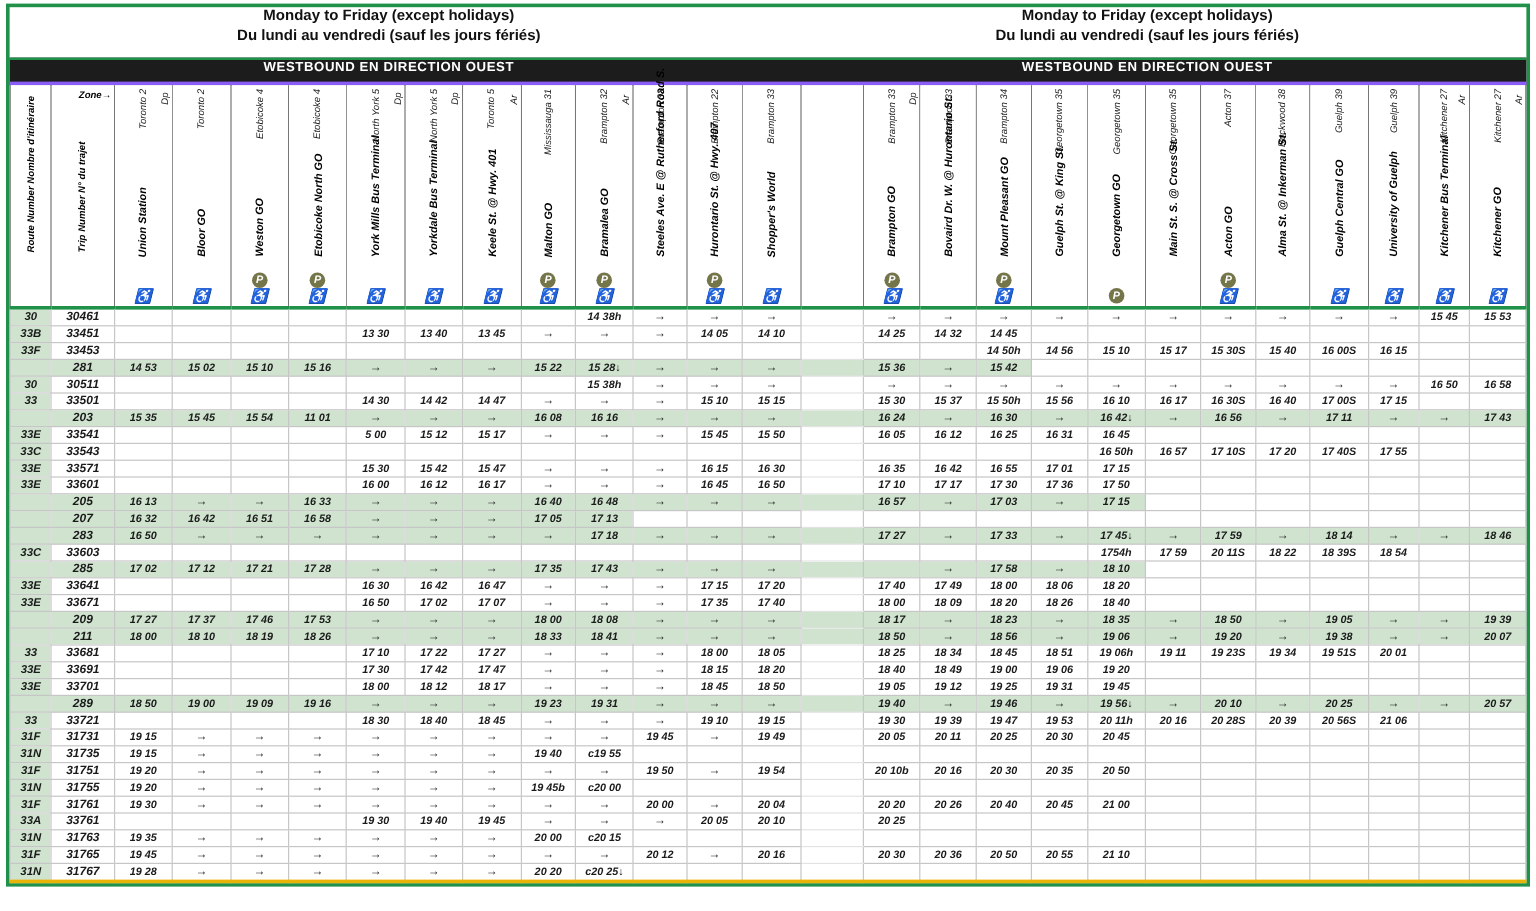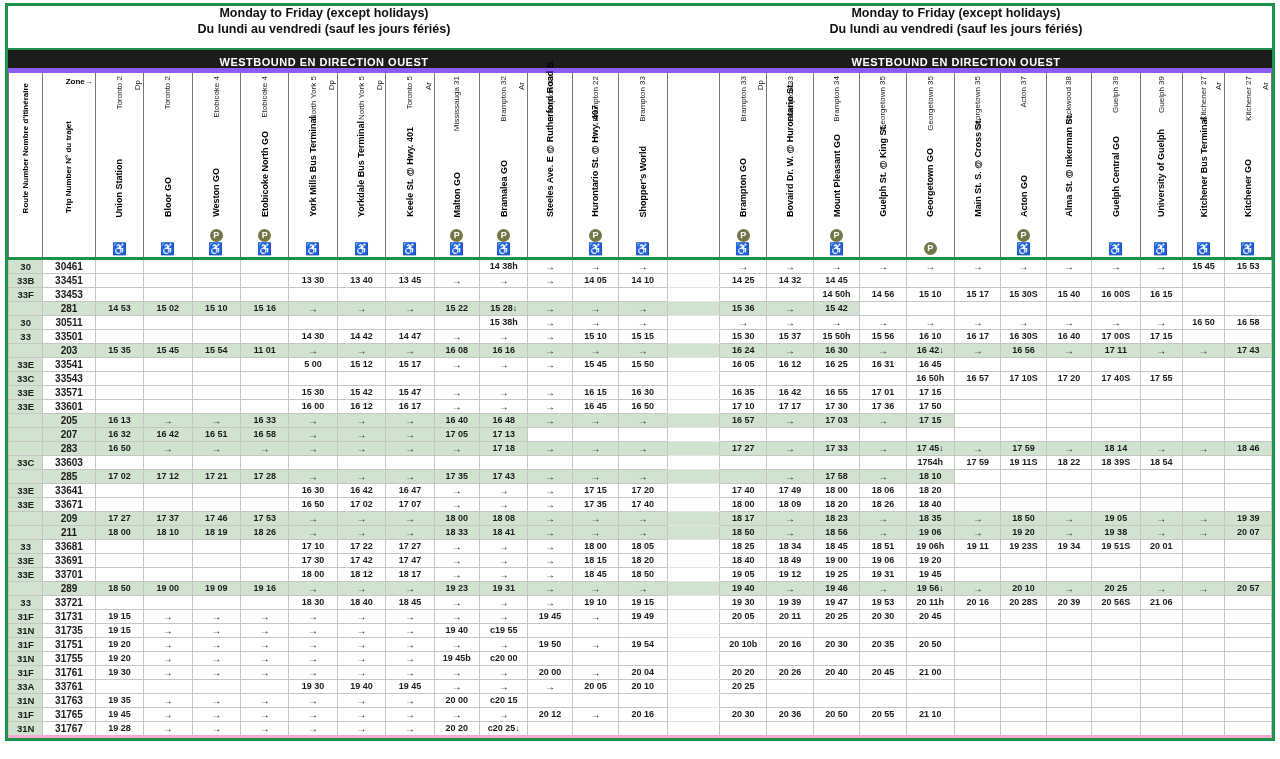--- a/index.html
+++ b/index.html
@@ -1,23 +1,23 @@
 <!DOCTYPE html>
 <html><head>
 <meta charset="utf-8">
 <style>
   html,body{margin:0;padding:0;background:#fff;font-family:"Liberation Sans",sans-serif;}
   .sheet{width:1264px;margin:3px auto 0;border:3px solid #1f9148;background:#fff;}
   .titles{display:flex;height:42px;align-items:flex-start;}
   .title-half{flex:1;text-align:center;line-height:1.25;}
   .title-half .t1,.title-half .t2{font-size:12.5px;font-weight:bold;color:#111;}
-  .dirbar{background:#1c1c1c;border-top:2px solid #1f9148;border-bottom:5px solid #8b5cf6;
-          height:18px;display:flex;align-items:flex-end;}
+  .dirbar{background:#1c1c1c;border-top:2px solid #1f9148;border-bottom:3px solid #8b5cf6;
+          height:18px;display:flex;align-items:flex-start;}
   .dirbar span{flex:1;text-align:center;color:#fff;font-weight:bold;font-size:11px;letter-spacing:.5px;}
-  table{border-collapse:collapse;table-layout:fixed;width:100%;}
+  table{border-collapse:collapse;table-layout:fixed;width:100%;font-style:italic;}
   thead th{border-left:1px solid #777;border-right:1px solid #777;background:#fff;
            height:184px;position:relative;padding:0;font-weight:normal;
            border-bottom:3px solid #1f9148;}
   thead th.gapcol{border-left:1px solid #777;}
   .vt{writing-mode:vertical-rl;transform:rotate(180deg);white-space:nowrap;display:inline-block;}
   .hdr-zone{position:absolute;top:3px;left:0;right:0;text-align:center;}
   .hdr-zone .vt{font-size:8px;color:#222;}
   .hdr-flag{position:absolute;top:3px;right:1px;}
   .hdr-flag .vt{font-size:8px;color:#222;}
   .hdr-name{position:absolute;bottom:36px;left:0;right:0;text-align:center;}
@@ -30,21 +30,21 @@
   .corner .vt{font-size:8px;font-weight:bold;line-height:1.15;}
   .corner-inner{position:absolute;bottom:40px;left:0;right:0;text-align:center;}
   .zone-arrow{position:absolute;top:4px;right:2px;font-size:8px;font-weight:bold;}
   tbody td{border:1px solid #c6c6c6;height:13px;padding:0 1px;text-align:center;
            font-size:9px;font-weight:bold;color:#1a1a1a;white-space:nowrap;overflow:hidden;line-height:13px;}
   tbody td.route{background:#cfe3cf;font-size:9.5px;}
   tbody td.trip{font-size:10px;}
   tbody td.green{background:#cfe3cf;}
   tbody td.arr{font-size:10px;}
   tbody tr:last-child td{border-bottom:none;}
-  tbody{border-bottom:3px solid #f9a8d4;}
+  tbody{border-bottom:3px solid #eab308;}
   td.gapcol{border-top-color:#e3e3e3;border-bottom-color:#e3e3e3;}
 </style>
 </head>
 <body>
 
 <div class="sheet">
   <div class="titles">
     <div class="title-half">
       <div class="t1">Monday to Friday (except holidays)</div>
       <div class="t2">Du lundi au vendredi (sauf les jours fériés)</div>
@@ -698,21 +698,21 @@
           <td class=""></td>
           <td class=""></td>
           <td class=""></td>
           <td class="gapcol"></td>
           <td class=""></td>
           <td class=""></td>
           <td class=""></td>
           <td class=""></td>
           <td class="">1754h</td>
           <td class="">17 59</td>
-          <td class="">19 11S</td>
+          <td class="">20 11S</td>
           <td class="">18 22</td>
           <td class="">18 39S</td>
           <td class="">18 54</td>
           <td class=""></td>
           <td class=""></td>
         </tr>
         <tr>
           <td class="route green"></td>
           <td class="trip green">285</td>
           <td class=" green">17 02</td>

